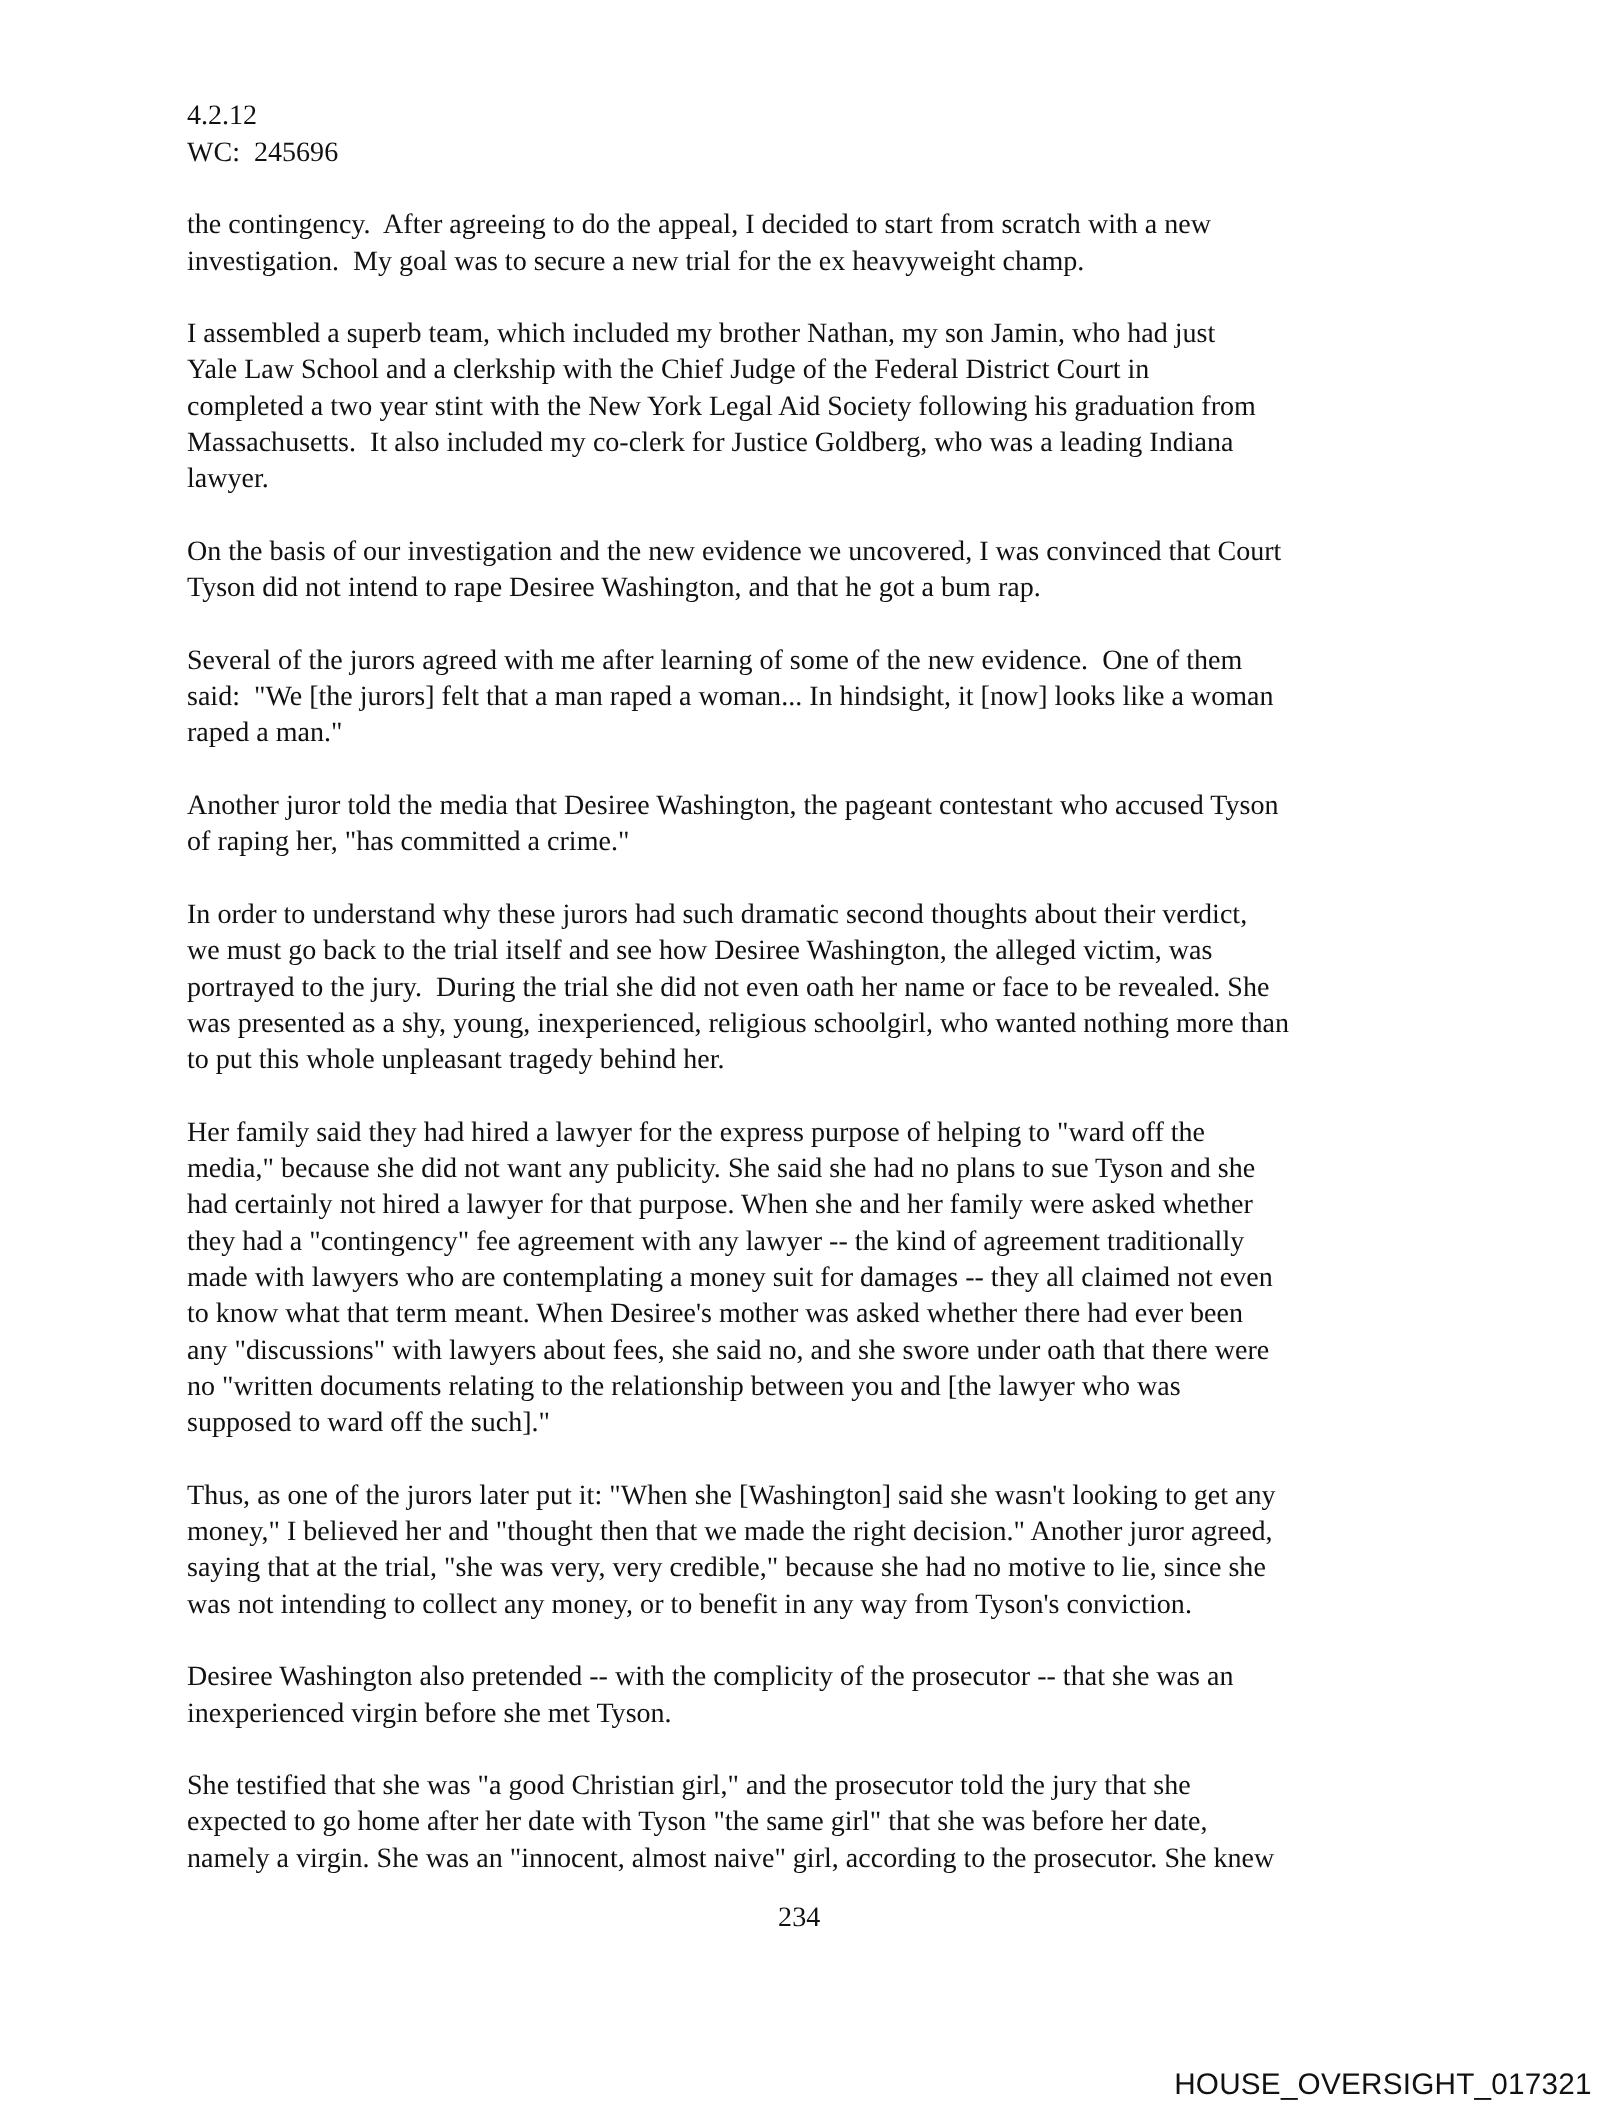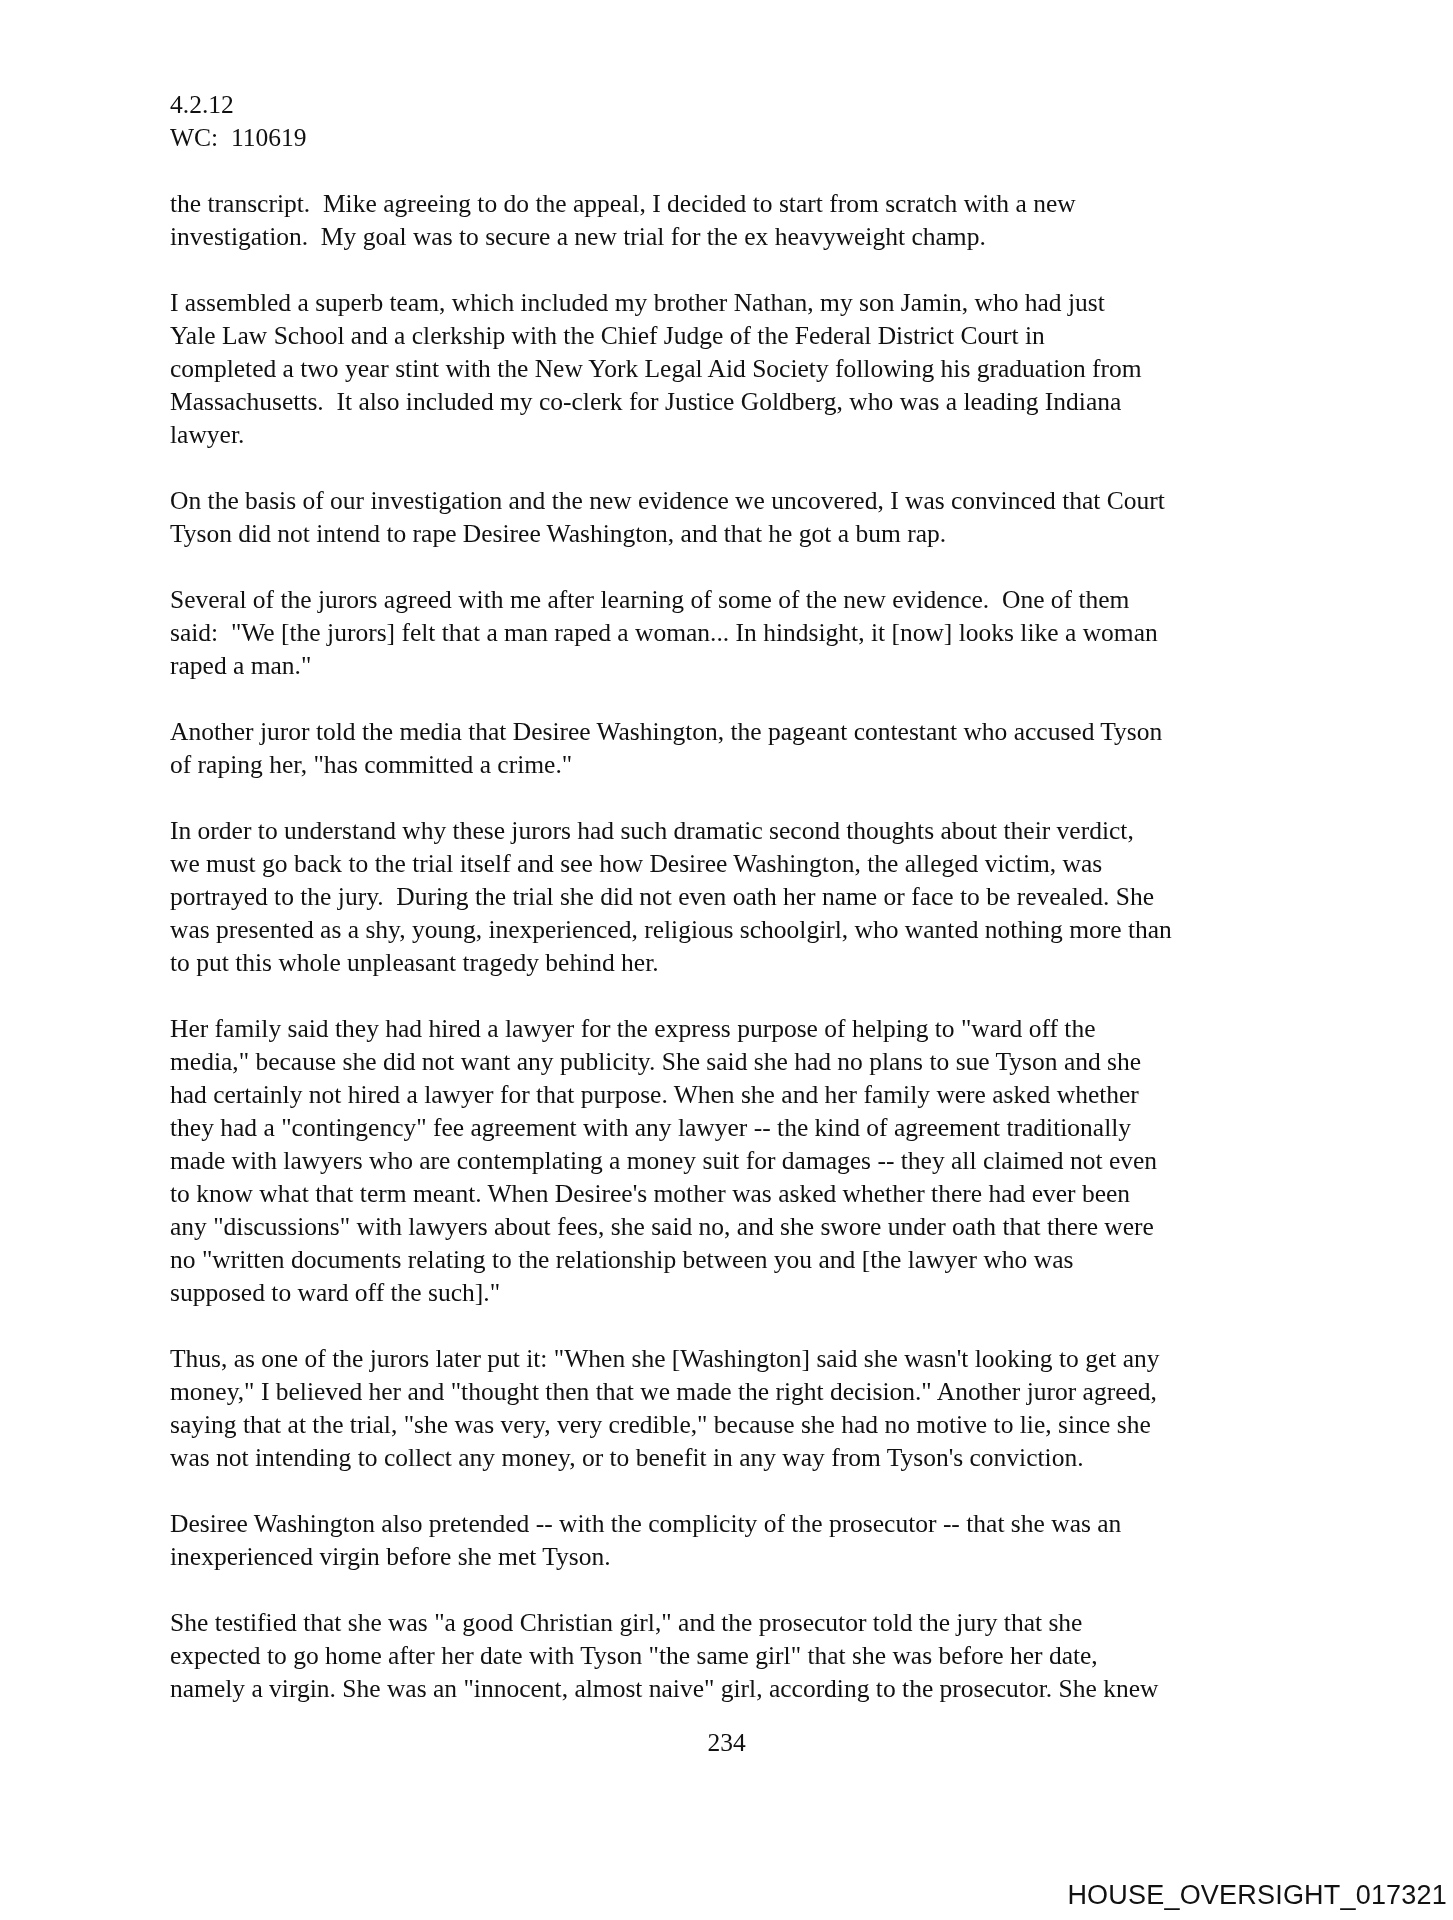--- a/index.html
+++ b/index.html
@@ -12,25 +12,25 @@
     font-family: "Liberation Serif", serif; font-size: 25.5px; color: #111; }
   .bates { position: absolute; top: 1880px; right: 6px;
     font-family: Liberation Sans, sans-serif; font-size: 27px; color: #111; letter-spacing: 0.2px; }
 </style>
 </head>
 <body>
 
 <div class="page">
   <div class="para">
     <span class="line">4.2.12</span>
-    <span class="line">WC:  110619</span>
+    <span class="line">WC:  245696</span>
   </div>
   <div id="body-paragraphs">
       <div class="para">
-        <span class="line">the transcript.  Mike agreeing to do the appeal, I decided to start from scratch with a new</span>
+        <span class="line">the contingency.  After agreeing to do the appeal, I decided to start from scratch with a new</span>
         <span class="line">investigation.  My goal was to secure a new trial for the ex heavyweight champ.</span>
       </div>
       <div class="para">
         <span class="line">I assembled a superb team, which included my brother Nathan, my son Jamin, who had just</span>
         <span class="line">Yale Law School and a clerkship with the Chief Judge of the Federal District Court in</span>
         <span class="line">completed a two year stint with the New York Legal Aid Society following his graduation from</span>
         <span class="line">Massachusetts.  It also included my co-clerk for Justice Goldberg, who was a leading Indiana</span>
         <span class="line">lawyer.</span>
       </div>
       <div class="para">

